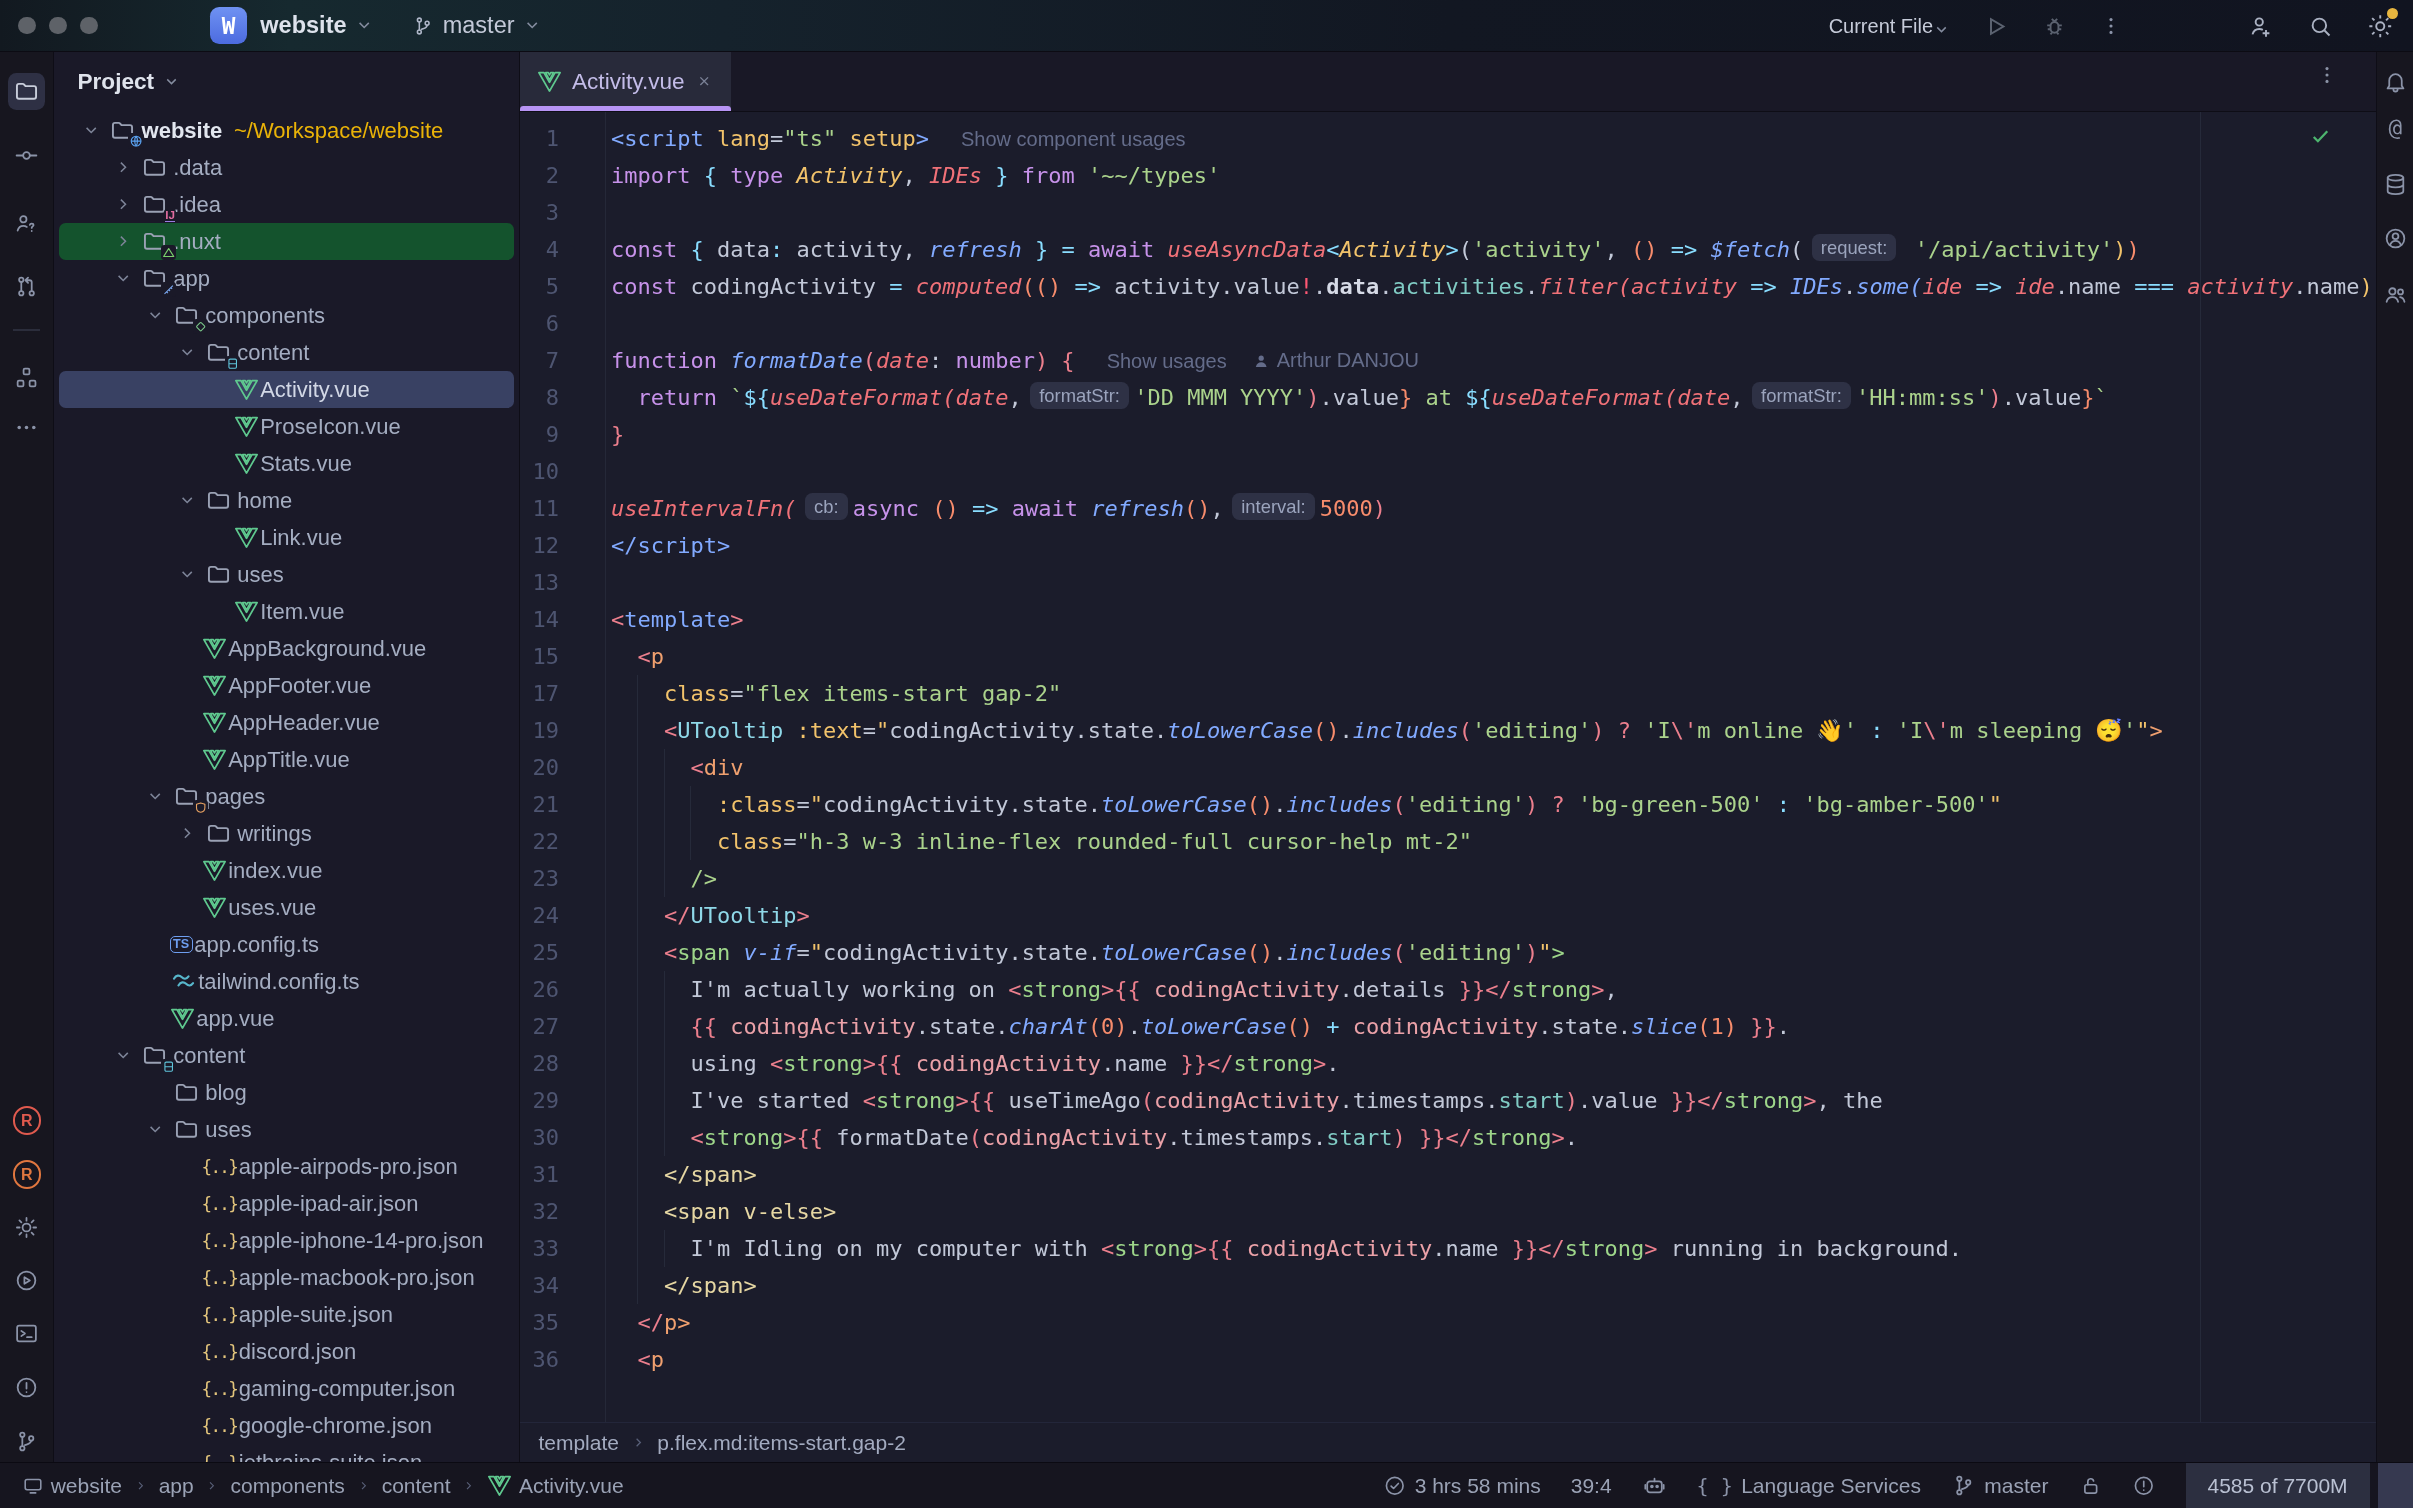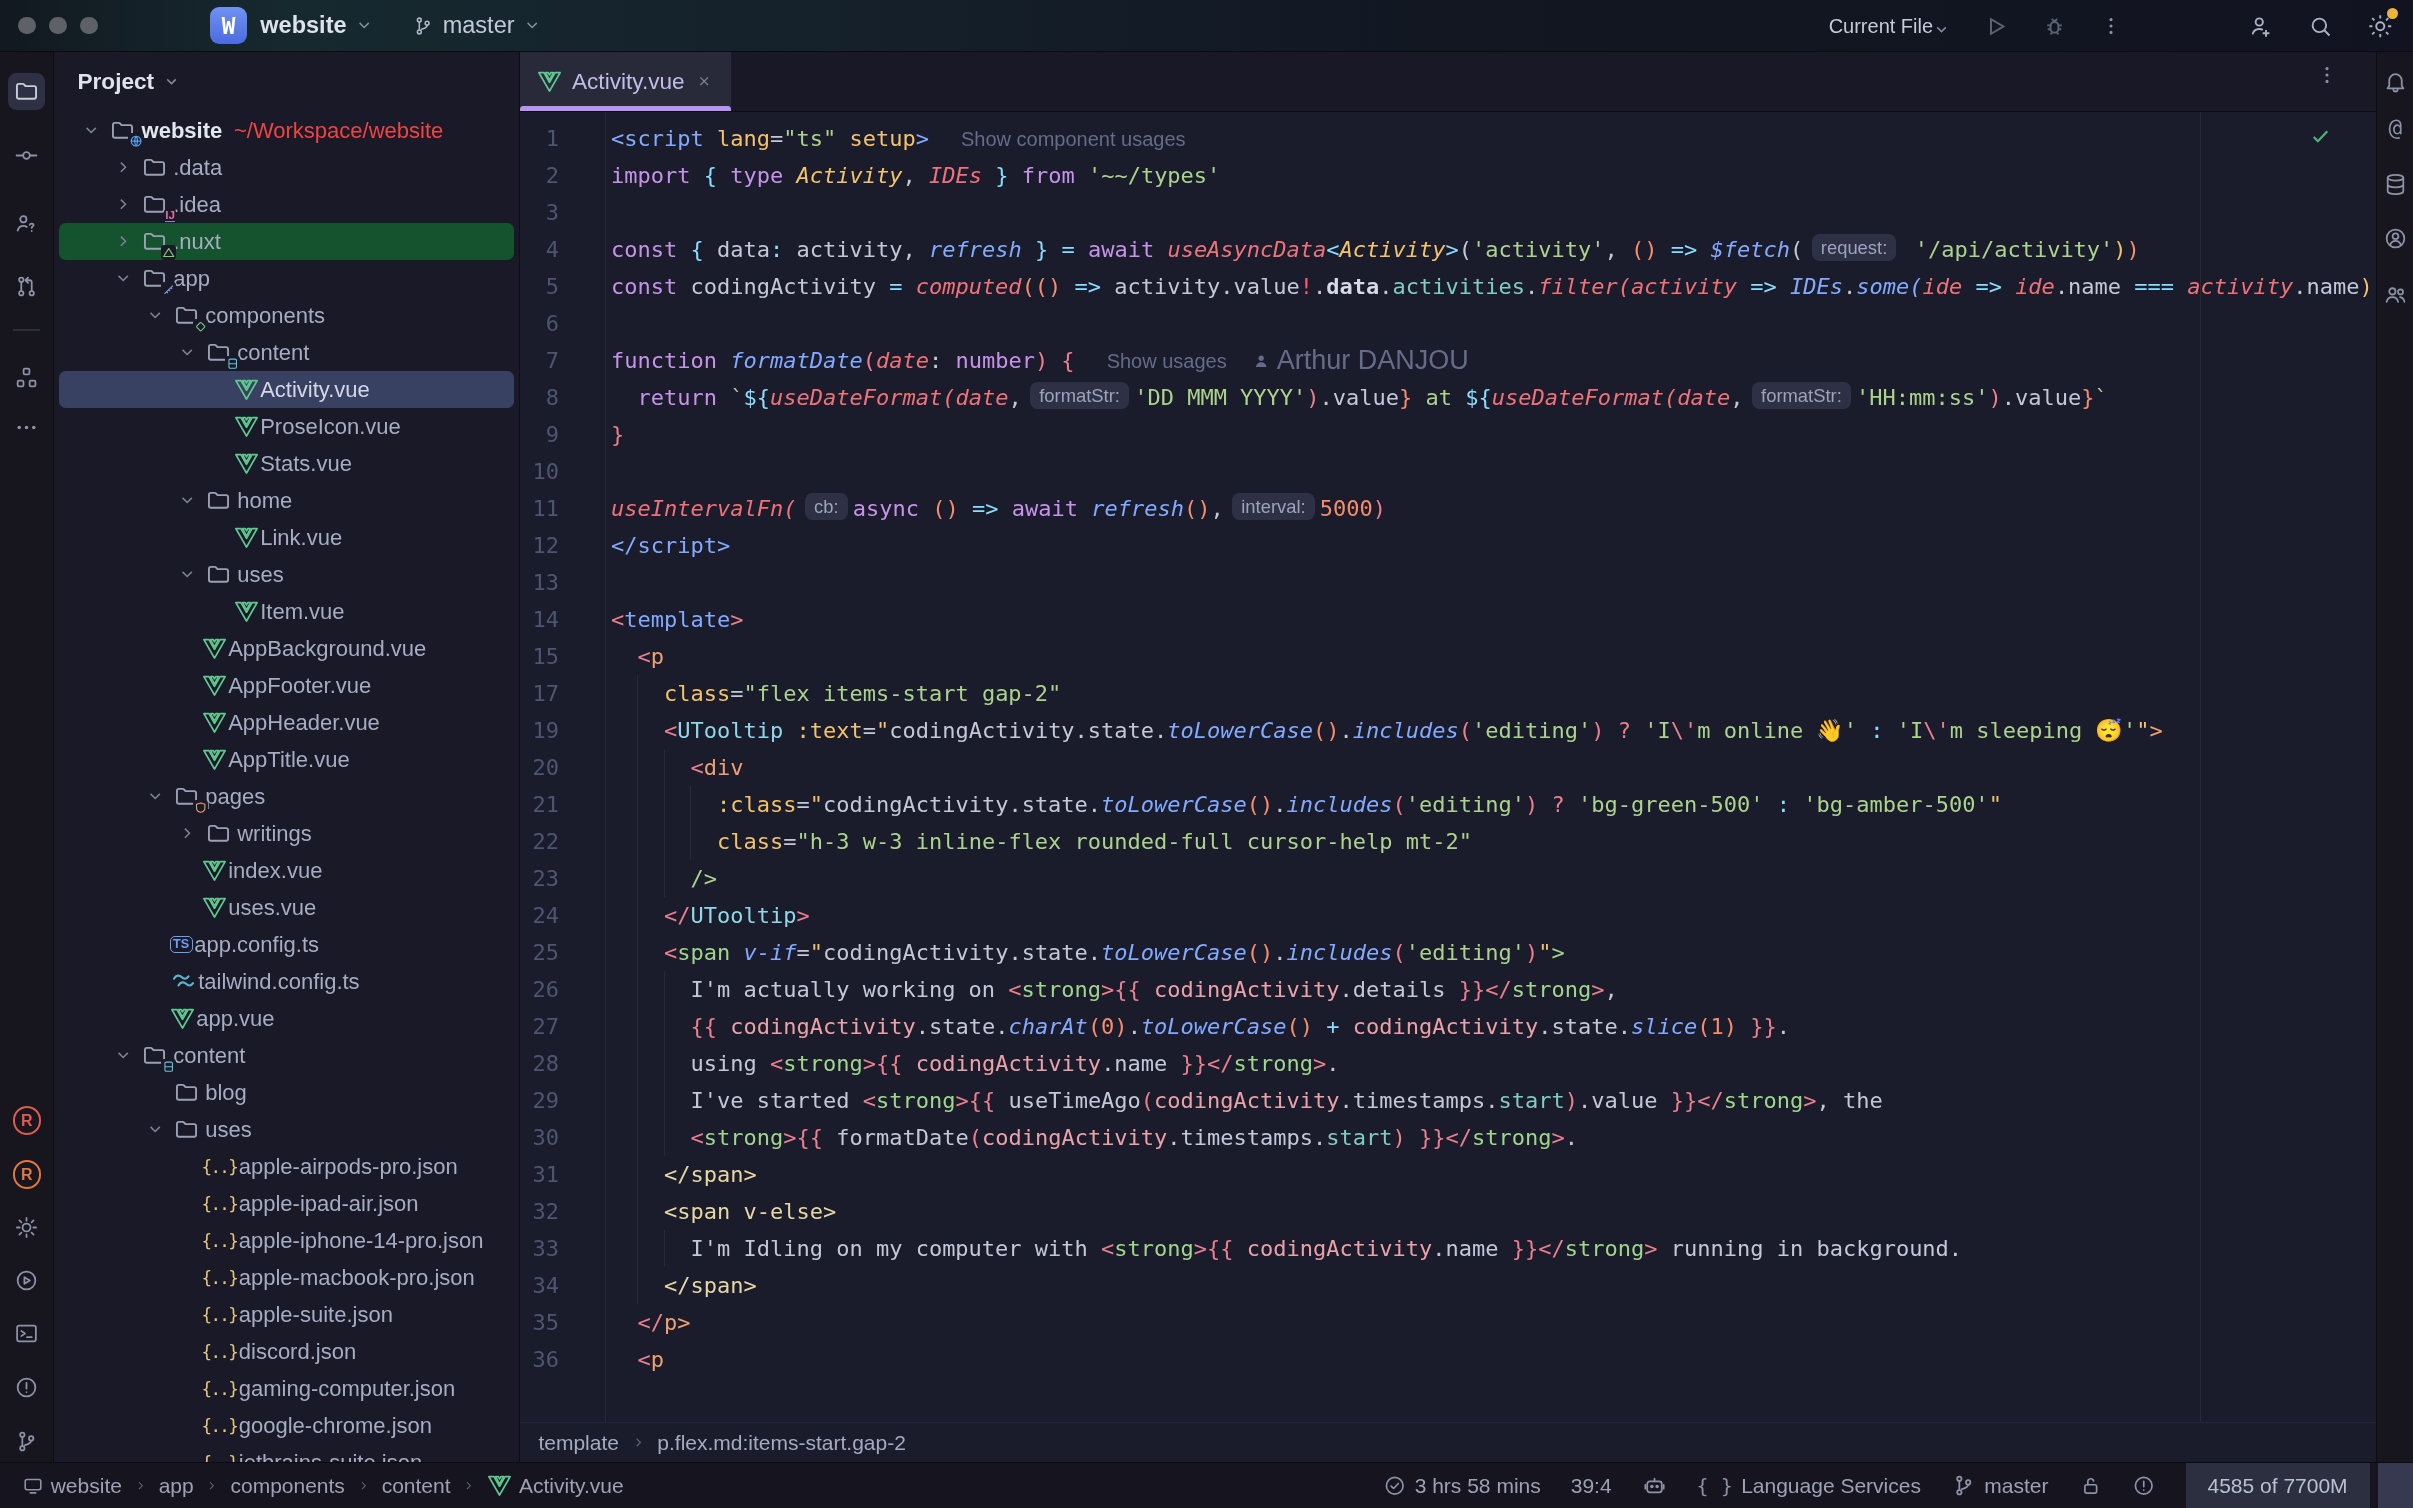--- a/index.html
+++ b/index.html
@@ -58,21 +58,21 @@
   .proj-header { height:59px; display:flex; align-items:center; padding-left:23.5px; gap:8.4px; }
   .proj-title { color:#dfe3ec; font-weight:600; font-size:22.6px; }
   .tree { position:absolute; top:60px; left:0; right:0; }
   .trow { height:37px; display:flex; align-items:center; margin:0 5px; border-radius:6.7px; font-size:22px; color:#a4adc1; white-space:nowrap; }
   .trow.selected { background:#394163; color:#d2d8e6; }
   .trow.hover { background:#14532d; }
   .trow .chv { width:28.5px; display:inline-flex; justify-content:center; color:#7d8498; flex:none; }
   .trow .tic { width:34px; flex:none; }
   .trow .lbl { margin-left:1.7px; }
   .trow .lbl.bold { color:#e2e6ef; font-weight:600; }
-  .trow .extra { color:#ef4444; margin-left:11.7px; }
+  .trow .extra { color:#eab308; margin-left:11.7px; }
   .tic { position:relative; width:28.5px; height:28.5px; display:inline-flex; align-items:center; justify-content:center; }
   .tic .bdg { position:absolute; right:-4.2px; bottom:-4.2px; background:#1a1928; border-radius:3.4px; padding:0.8px; display:flex; }
   .bdg-idea { font-size:11.7px; font-weight:bold; color:#e06c9f; border-bottom:1.7px solid #9a7de0; line-height:1; }
   .ts-glyph { font-size:12.6px; font-weight:bold; color:#6e9ef0; border:1.7px solid #6e9ef0; border-radius:5px; padding:1.7px 2.5px; line-height:1; }
   .json-glyph { font-size:17.6px; color:var(--json,#e3c57c); font-family:"DejaVu Sans Mono","Liberation Mono",monospace; letter-spacing:-1.7px; }
 
   
   .main { position:absolute; left:520px; top:52px; width:1857px; height:1410px; background:#1b1c2b; }
   .tabbar { position:relative; height:60px; background:#191826; border-bottom:0.8px solid #0e0d16; display:flex; }
   .tab { position:relative; height:100%; display:flex; align-items:center; gap:10px; padding:0 18.4px 0 17px; background:#282a3a; }
@@ -106,21 +106,21 @@
   .t-tc { color:var(--tok-tc,#8fd8e8); }
   .t-tcr{ color:var(--tok-tcr,#e6d7a3); }
   .t-pk { color:var(--tok-pk,#ec7f8d); }
   .t-cy { color:var(--tok-cy,#89ddff); }
   .t-d  { color:var(--tok-d,#c2c8d8); }
   .t-b  { color:#d6dae6; font-weight:600; }
   .t-tl { color:var(--tok-tl,#80cbc4); }
   .t-er { color:var(--tok-er,#ff5874); }
   .t-ip { color:var(--tok-ip,#eba1a8); }
   .t-cv { color:#646c8a; font-family:"Liberation Sans",sans-serif; font-size:20px; margin-left:32px; }
-  .cv-user { color:#646c8a; font-family:"Liberation Sans",sans-serif; font-size:27px; margin-left:25px; display:inline-flex; align-items:center; gap:6.7px; vertical-align:-2.5px; }
+  .cv-user { color:#646c8a; font-family:"Liberation Sans",sans-serif; font-size:20px; margin-left:25px; display:inline-flex; align-items:center; gap:6.7px; vertical-align:-2.5px; }
   .t-chip { display:inline-block; background:#2e3145; border-radius:7.5px; padding:0 9.2px; margin:0 5px 0 8.4px;
     font-family:"Liberation Sans",sans-serif; font-size:18.4px; color:#9ba4bd; line-height:27px; vertical-align:2.5px; }
 
   
   .ed-bc { position:absolute; left:0; right:0; bottom:0; height:40px; background:#1b1c2b; border-top:0.8px solid #23263a;
     display:flex; align-items:center; padding-left:18.4px; gap:11.7px; font-size:21px; color:#a3abc0; }
   .bc-sep { color:#596079; }
 
   
   .rightrail { position:absolute; right:0; top:52px; width:37px; height:1410px; background:#17161f; border-left:0.8px solid #0e0d16; }

